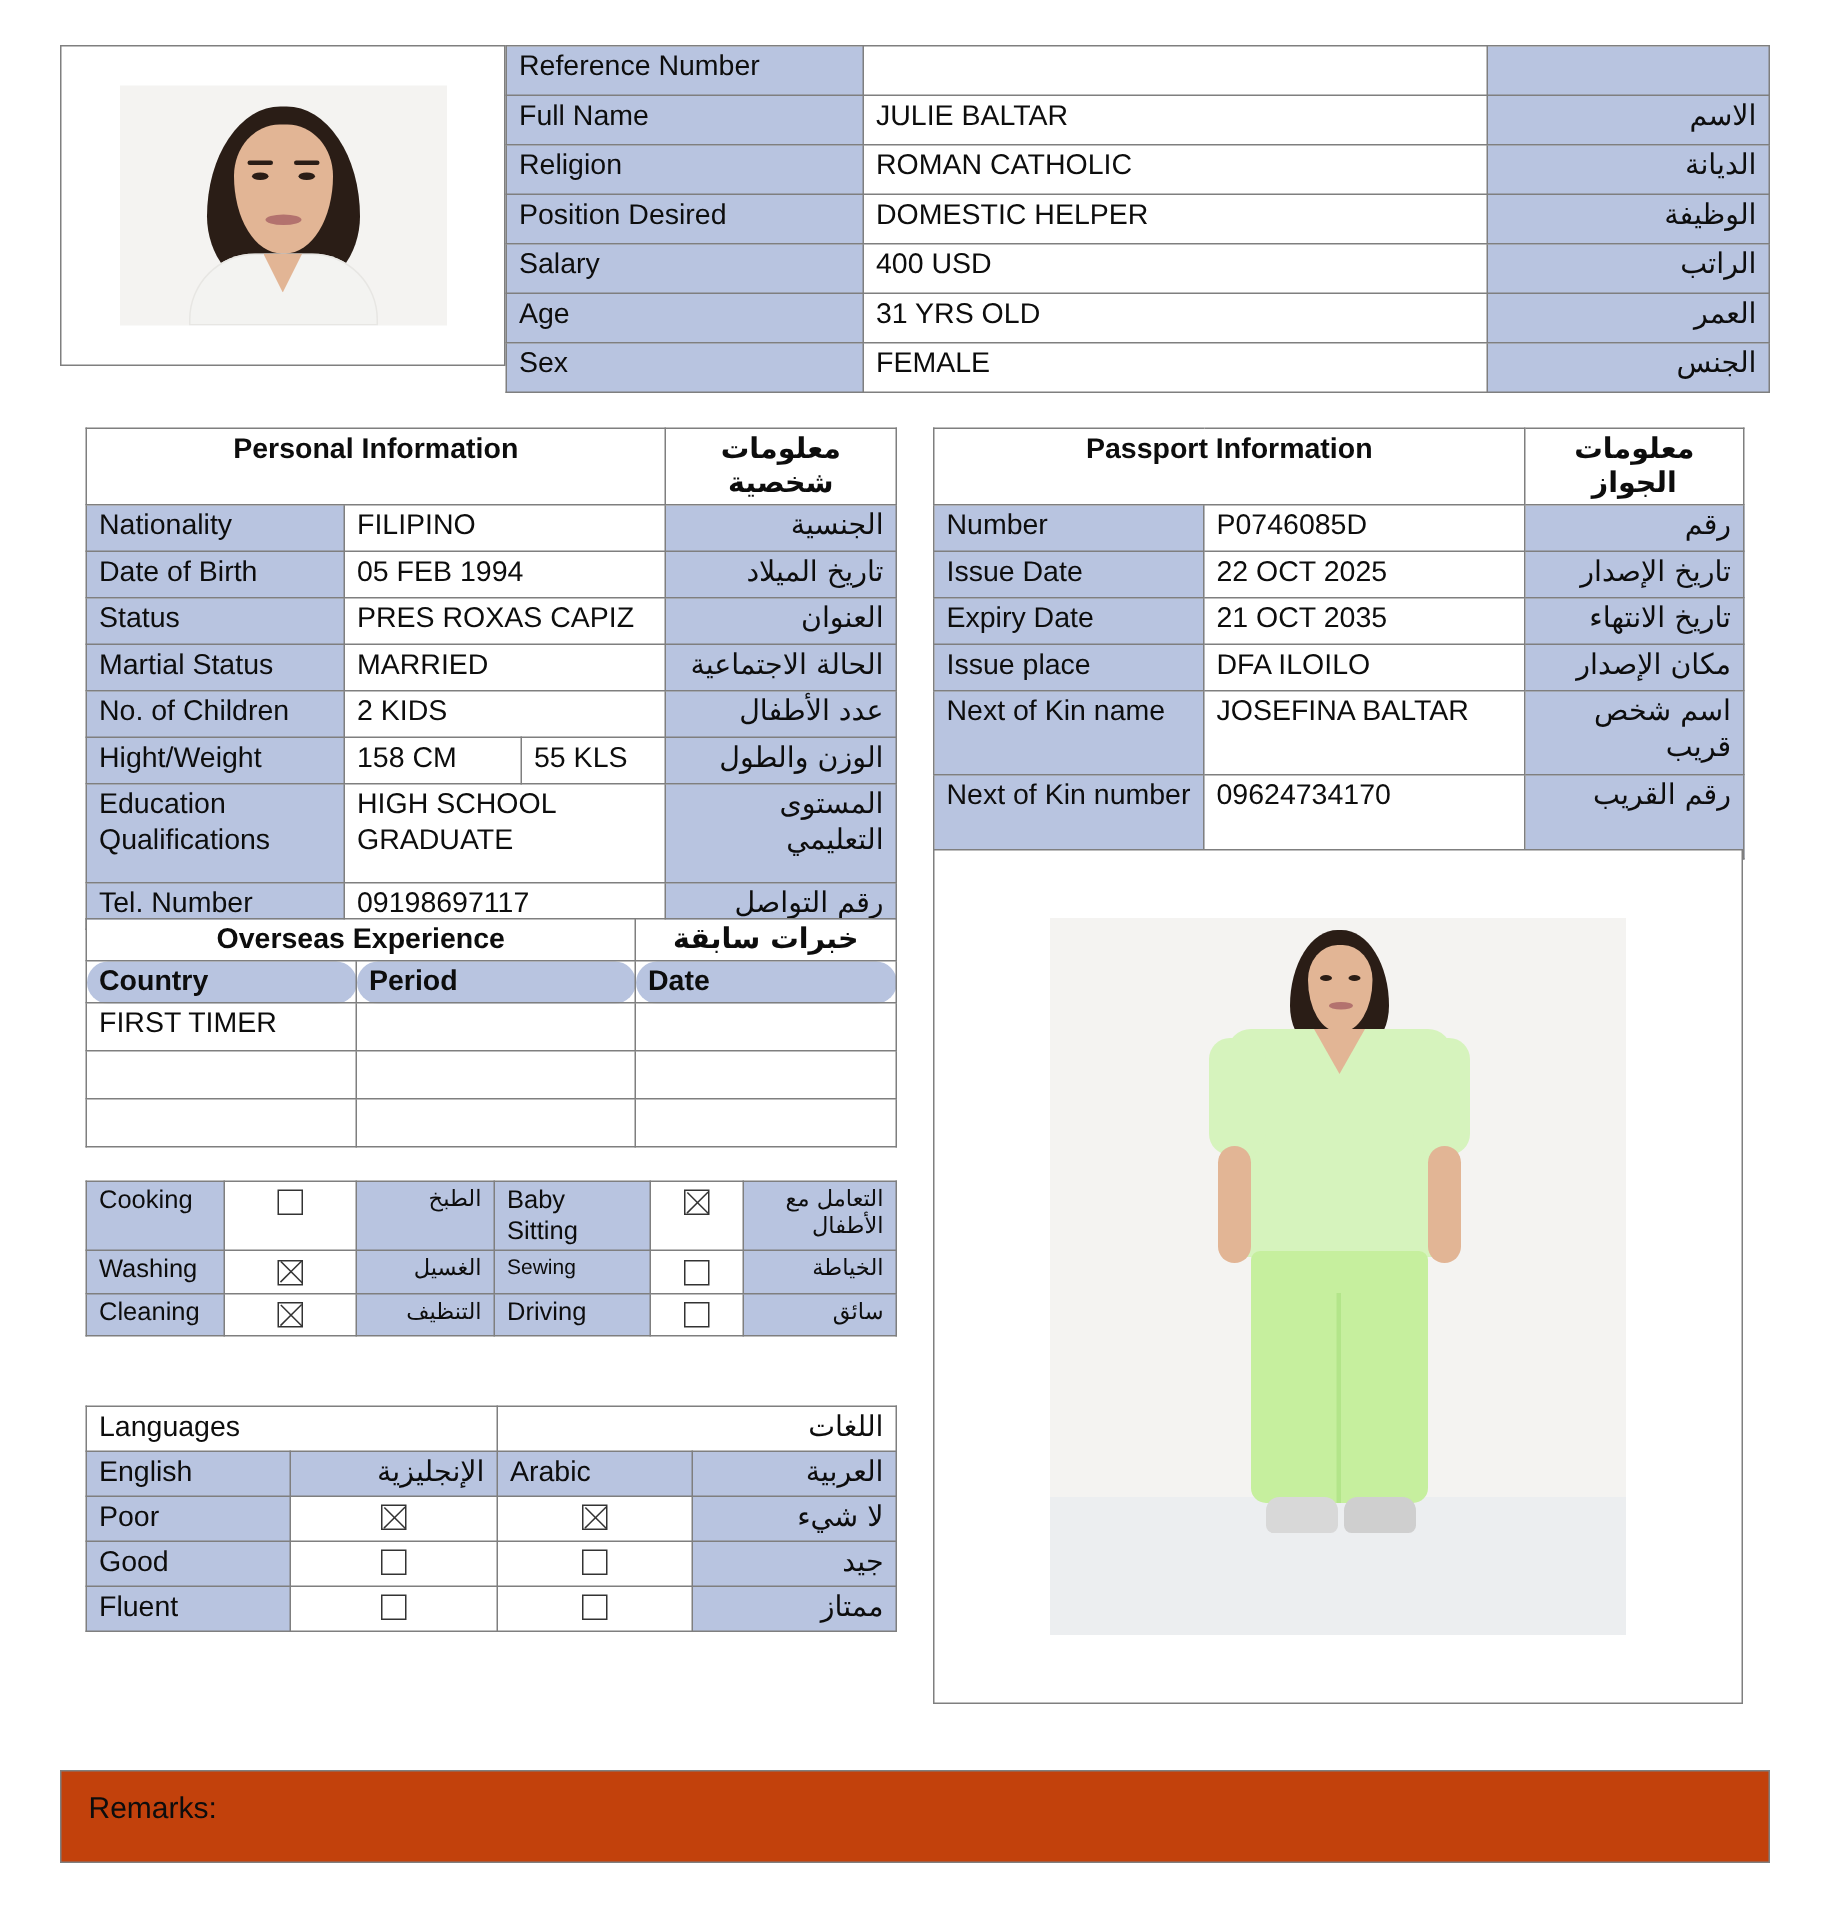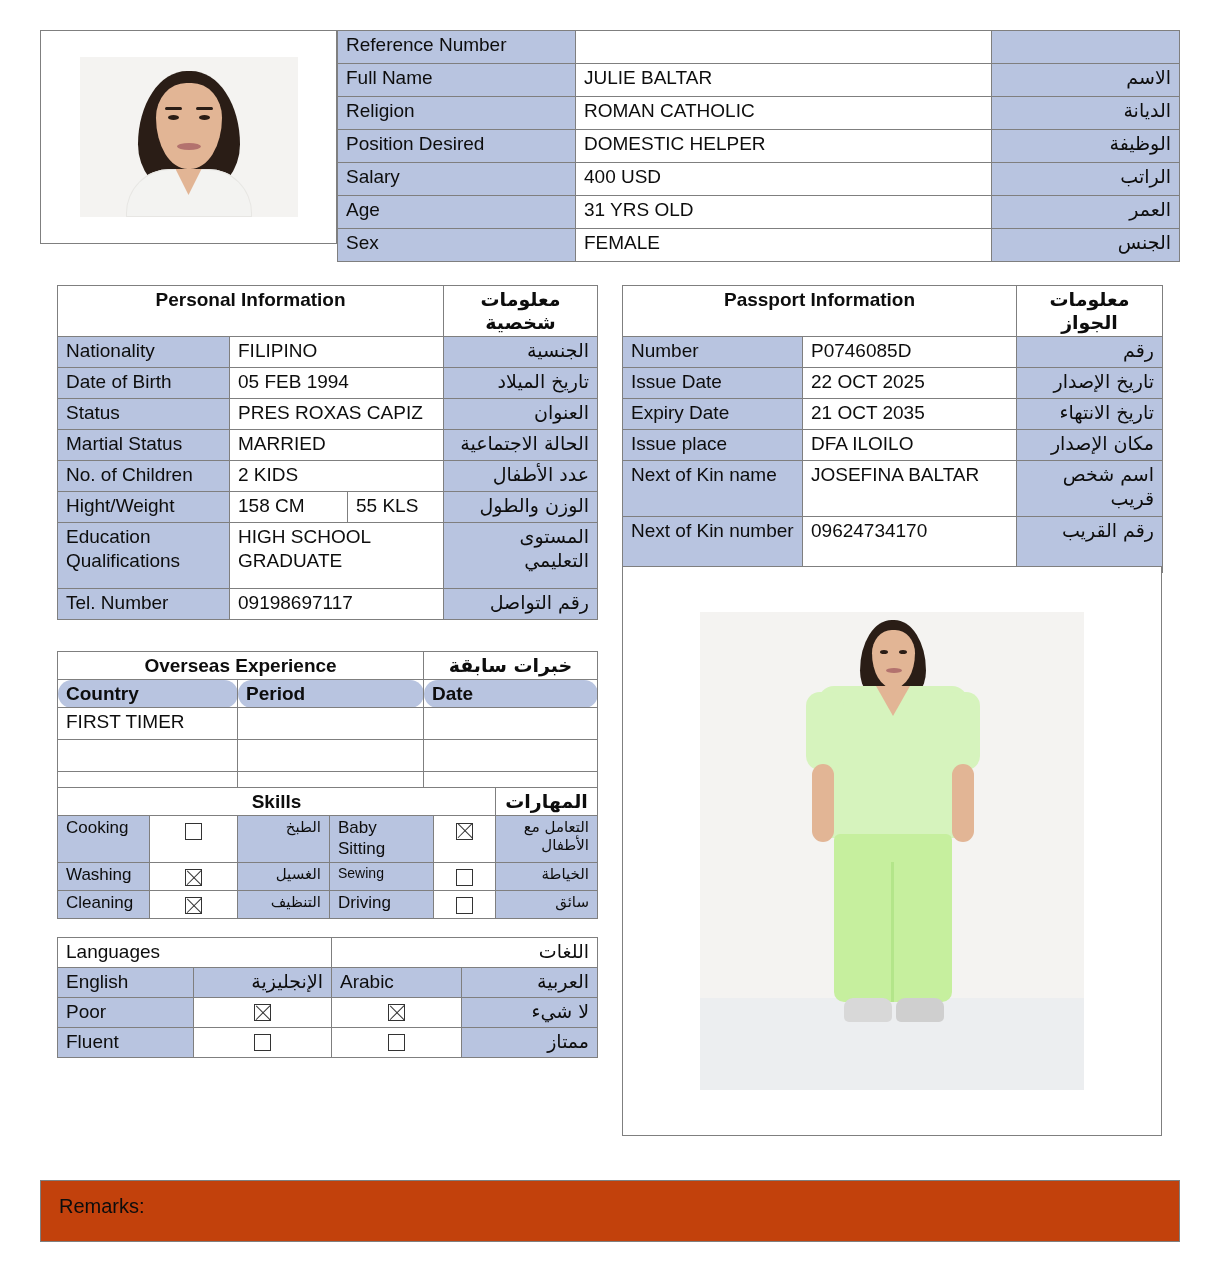--- a/index.html
+++ b/index.html
@@ -83,21 +83,21 @@
     border-radius: 50%;
   }
   .body-top {
     position: absolute;
     background: #f3f3f1;
   }
 
   
   #personal-table   { position: absolute; left: 57px;  top: 285px; width: 540px; }
   #passport-table   { position: absolute; left: 622px; top: 285px; width: 540px; }
-  #overseas-table   { position: absolute; left: 57px;  top: 612px; width: 540px; margin-top: 39px; }
+  #overseas-table   { position: absolute; left: 57px;  top: 612px; width: 540px; }
   #skills-table     { position: absolute; left: 57px;  top: 787px; width: 540px; }
   #languages-table  { position: absolute; left: 57px;  top: 937px; width: 540px; }
 
   #personal-table td, #passport-table td { height: 26px; }
 
   #fullbody-frame {
     position: absolute;
     left: 622px; top: 566px;
     width: 540px; height: 570px;
     border: 1px solid #7f7f7f;
@@ -349,24 +349,20 @@
 <table class="tbl" id="skills-table">
   <colgroup>
     <col style="width:92px">
     <col style="width:88px">
     <col style="width:92px">
     <col style="width:104px">
     <col style="width:62px">
     <col style="width:102px">
   </colgroup>
   <tbody>
-    <tr>
-      <td class="white sect-title" colspan="5">Skills</td>
-      <td class="white sect-title ar">المهارات</td>
-    </tr>
 
     <tr style="height:40px">
       <td class="blue mid" style="font-size:17px">Cooking</td>
       <td class="white mid ctr">
         <span class="cbox"></span>
       </td>
       <td class="blue mid ar" style="font-size:15px">الطبخ</td>
       <td class="blue mid" style="font-size:17px">Baby Sitting</td>
       <td class="white mid ctr">
         <span class="cbox checked"></span>
@@ -424,20 +420,30 @@
       <td class="blue mid">Poor</td>
       <td class="white mid ctr">
         <span class="cbox checked"></span>
       </td>
       <td class="white mid ctr">
         <span class="cbox checked"></span>
       </td>
       <td class="blue mid ar">لا شيء</td>
     </tr>
     <tr style="height:30px">
+      <td class="blue mid">Good</td>
+      <td class="white mid ctr">
+        <span class="cbox"></span>
+      </td>
+      <td class="white mid ctr">
+        <span class="cbox"></span>
+      </td>
+      <td class="blue mid ar">جيد</td>
+    </tr>
+    <tr style="height:30px">
       <td class="blue mid">Fluent</td>
       <td class="white mid ctr">
         <span class="cbox"></span>
       </td>
       <td class="white mid ctr">
         <span class="cbox"></span>
       </td>
       <td class="blue mid ar">ممتاز</td>
     </tr>
   </tbody>

